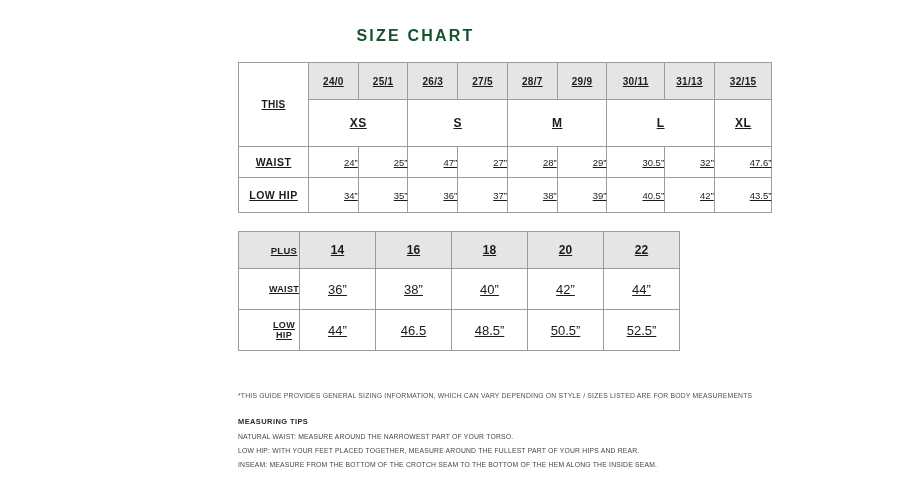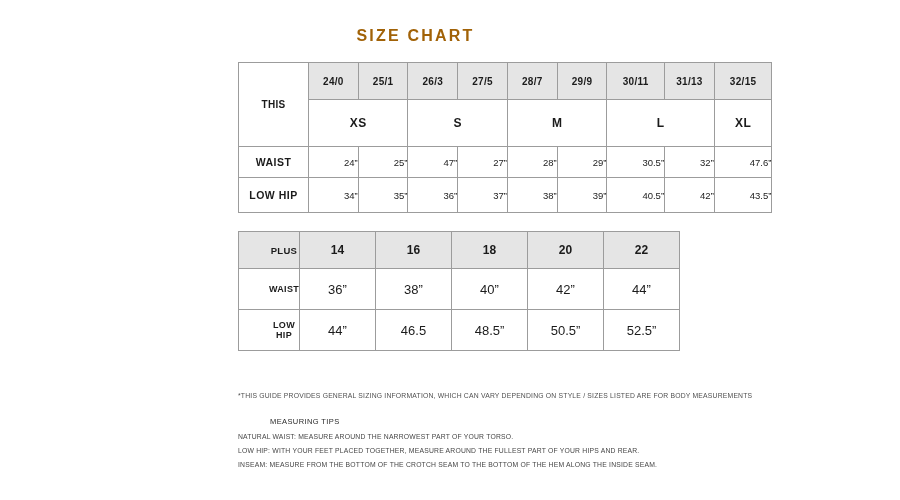--- a/index.html
+++ b/index.html
@@ -10,29 +10,30 @@
     color: #1b1b1b;
     overflow: hidden;
   }
   .page { position: relative; width: 900px; height: 500px; background: #fff; }
 
   .title {
     position: absolute; top: 27px; left: 0; width: 831px;
     text-align: center;
     font-size: 16px; font-weight: bold;
     letter-spacing: 2.2px;
-    color: #a16207;
+    color: #14532d;
   }
 
   table { border-collapse: collapse; table-layout: fixed; position: absolute; }
   td {
     border: 1px solid #9c9c9c;
     text-align: center; vertical-align: middle;
     padding: 0;
     color: #1b1b1b;
+    text-decoration: underline;
   }
   .g { background: #e5e5e5; }
 
   
   #size-table { left: 238px; top: 62px; }
   #size-table .c-label { width: 70px; }
   #size-table .c-num { width: 40px; }
   #size-table .r-num td { height: 36px; font-size: 10px; font-weight: bold; letter-spacing: 0.3px; }
   #size-table .r-letter td { height: 46px; font-size: 12px; font-weight: bold; letter-spacing: 0.5px; }
   #size-table .corner { font-size: 11.5px; font-weight: bold; letter-spacing: 0.6px; background: #fff; }
@@ -53,23 +54,22 @@
 
   .footnote {
     position: absolute; left: 238px; top: 392px; width: 660px;
     font-size: 6.8px; letter-spacing: 0.2px;
     color: #4f4f4f;
     white-space: nowrap;
   }
 
   .tips-heading {
     position: absolute; left: 238px; top: 417px;
-    font-size: 7.5px; font-weight: normal; letter-spacing: 0.4px;
+    font-size: 7.5px; font-weight: bold; letter-spacing: 0.4px;
     color: #2a2a2a;
-    margin-left: 32px;
   }
   .tips {
     position: absolute; left: 238px; top: 433px; width: 660px;
   }
   .tip {
     font-size: 6.8px; letter-spacing: 0.2px;
     color: #454545;
     margin-bottom: 7px;
     white-space: nowrap;
   }

